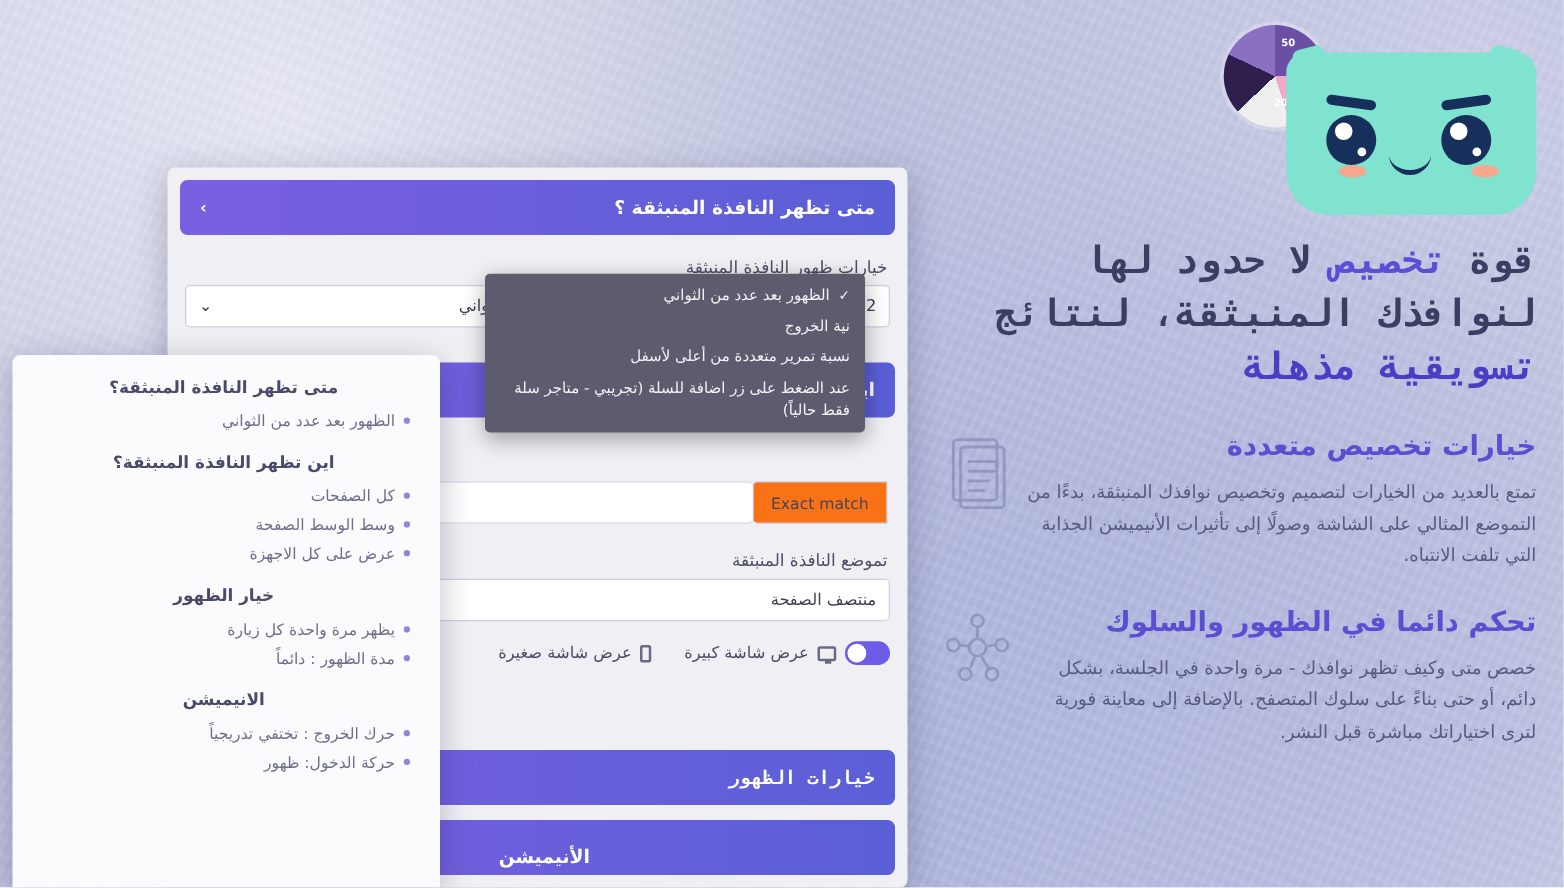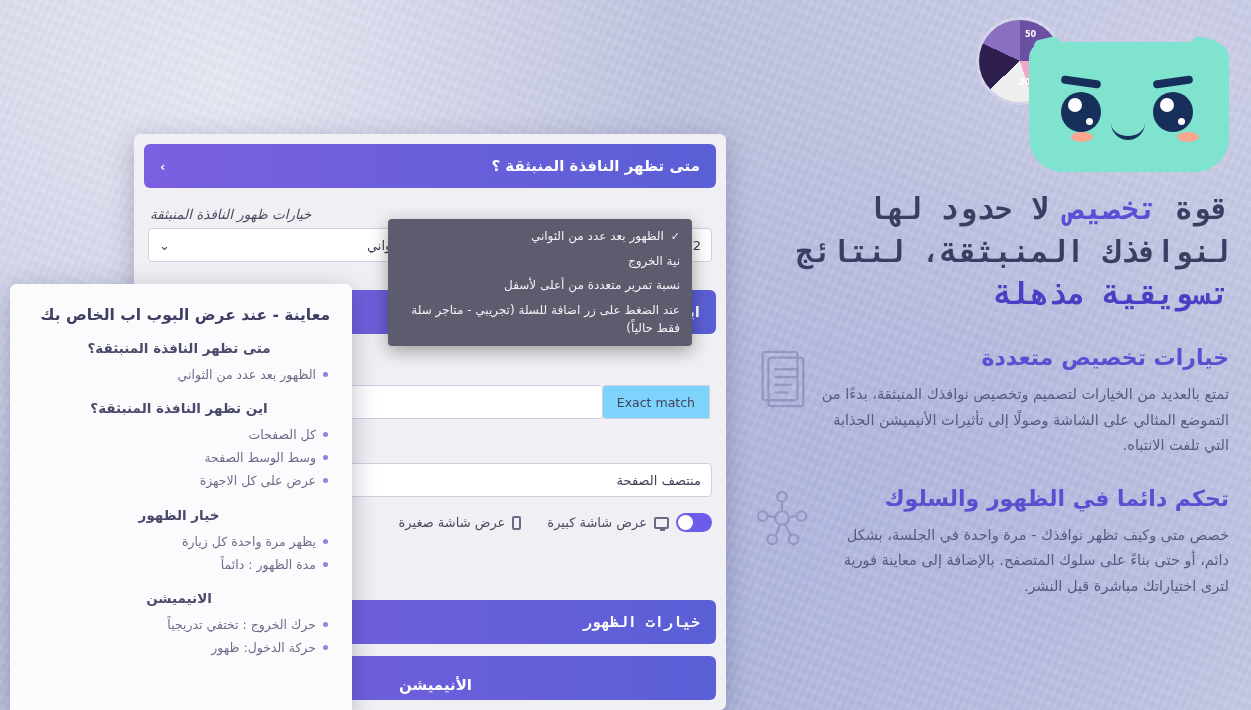--- a/index.html
+++ b/index.html
@@ -149,22 +149,21 @@
   }
   .section-bar .chev { font-size: 13px; opacity: .95; }
   .builder-body {
     padding: 8px 14px 10px 14px;
     direction: rtl;
   }
   .field-label {
     font-size: 13.5px;
     color: #4b4b63;
     margin: 10px 2px 6px 2px;
-    text-align: left;
-    font-style: italic;
+    text-align: right;
   }
   .select-box, .text-box {
     height: 34px;
     background: #fff;
     border: 1px solid #cfcfe0;
     border-radius: 4px;
     display: flex; align-items: center;
     padding: 0 10px;
     font-size: 13px;
     color: #3f3f55;
@@ -194,21 +193,21 @@
   .toggle::after {
     content: ""; position: absolute; top: 2px; left: 2px;
     width: 15px; height: 15px; border-radius: 50%; background: #fff;
   }
 
   .match-row { display: flex; margin: 4px 2px 0 2px; }
   .match-btn {
     height: 34px; padding: 0 14px;
     display: flex; align-items: center; justify-content: center;
     font-size: 12.5px;
-    background: #7dd3fc; color: #44445c;
+    background: #f97316; color: #44445c;
     border: 1px solid #cfcfe0;
     border-radius: 4px 0 0 4px;
   }
   .match-input {
     flex: 1; height: 34px;
     background: #fff; border: 1px solid #cfcfe0; border-right: none;
     border-radius: 0 4px 4px 0;
     display: flex; align-items: center; padding: 0 10px;
     font-size: 12.5px; color: #8b8ba3;
     direction: ltr;
@@ -430,21 +429,20 @@
     </div>
     <div class="dd-item">
       <span>نسبة تمرير متعددة من أعلى لأسفل</span>
     </div>
     <div class="dd-item">
       <span>عند الضغط على زر اضافة للسلة (تجريبي - متاجر سلة فقط حالياً)</span>
     </div>
   </div>
 
   <div class="preview">
-    <h4>معاينة - عند عرض البوب اب الخاص بك</h4>
 
     <div class="pv-group">
       <div class="pv-title">متى تظهر النافذة المنبثقة؟</div>
       <div class="pv-item">الظهور بعد عدد من الثواني</div>
     </div>
 
     <div class="pv-group">
       <div class="pv-title">اين تظهر النافذة المنبثقة؟</div>
       <div class="pv-item">كل الصفحات</div>
       <div class="pv-item">وسط الوسط الصفحة</div>

